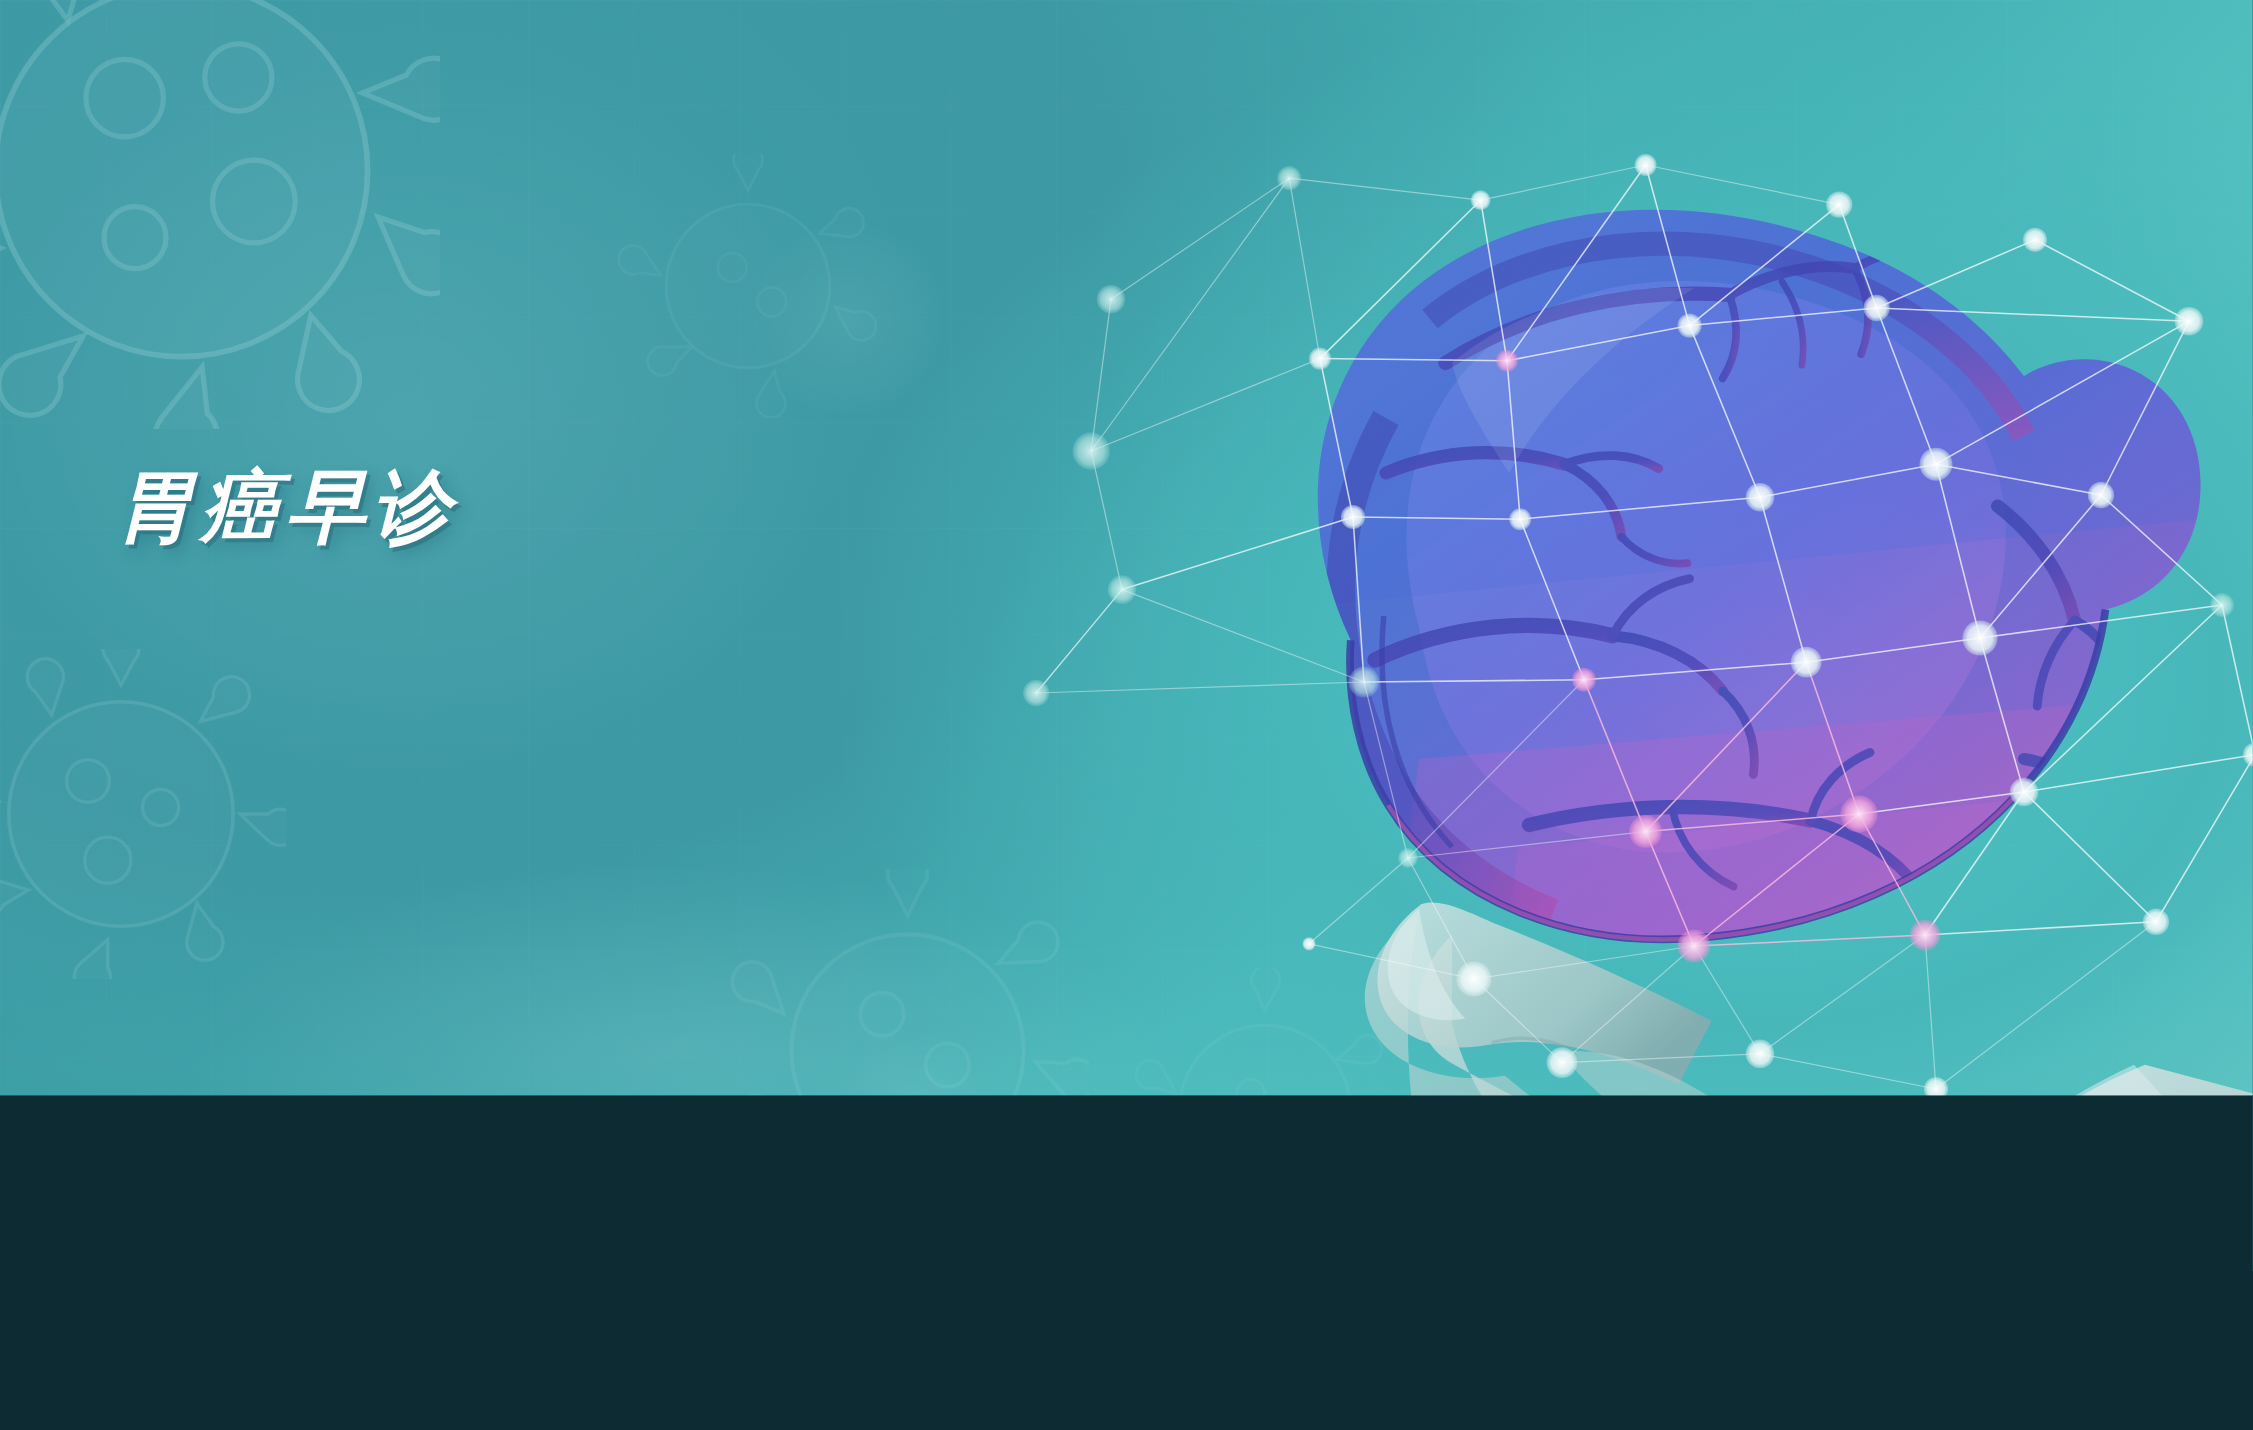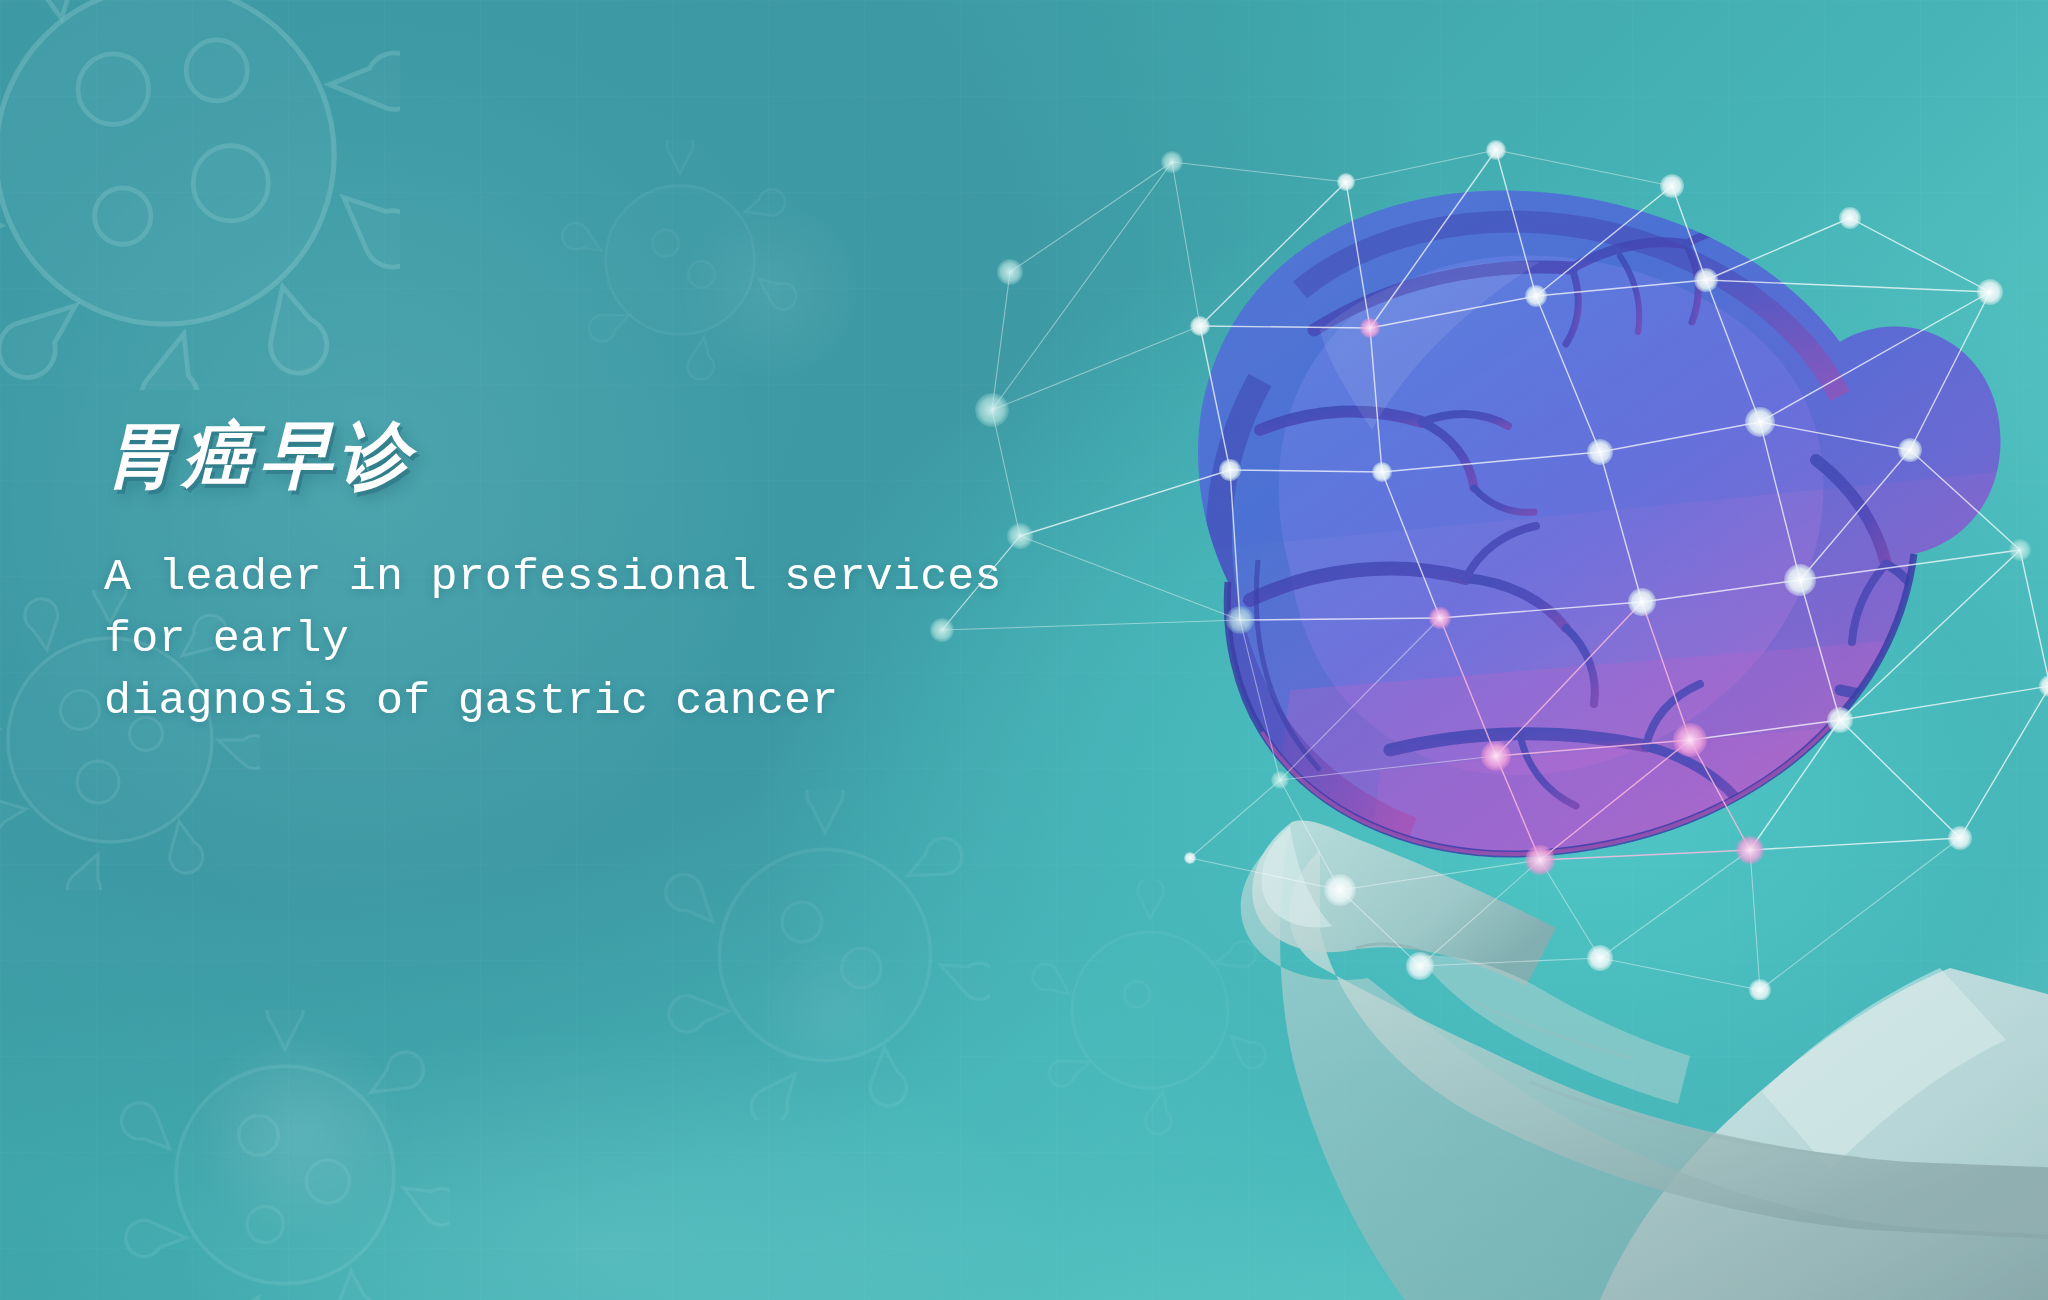--- a/index.html
+++ b/index.html
@@ -3,23 +3,23 @@
 <meta charset="utf-8">
 <style>
   html, body {
     margin: 0;
     padding: 0;
     background: #0c2b33;
   }
   #stage {
     position: relative;
     width: 2048px;
-    height: 1300px;
+    height: 996px;
     overflow: hidden;
-    font-family: Liberation Mono, monospace;
+    font-family: Liberation Serif, serif;
     background: #3f9ca6;
   }
 
   
   .bg-base {
     position: absolute; inset: 0;
     background:
       radial-gradient(1200px 900px at 78% 62%, #4fc6c6 0%, #47b7ba 35%, rgba(71,183,186,0) 70%),
       radial-gradient(1400px 1100px at 18% 28%, #3f9ea8 0%, #3d99a4 45%, rgba(61,153,164,0) 78%),
       linear-gradient(135deg, #389aa4 0%, #3ea2a8 30%, #46b4b7 58%, #59c6c4 78%, #6fd0cb 100%);
@@ -552,19 +552,15 @@
         <circle cx="700" cy="838" r="13" fill="url(#nodeW)"></circle>
         <circle cx="860" cy="870" r="11" fill="url(#nodeW)"></circle>
       </g>
     </svg>
   </div>
 
   <div class="bg-vignette"></div>
 
   <div class="copy">
     <div class="headline">胃癌早诊</div>
-    <div class="subtitle">
-      <span class="sl">A leader in professional services for early</span>
-      <span class="sl">diagnosis of gastric cancer</span>
-    </div>
   </div>
 
 </div>
 
 </body></html>

